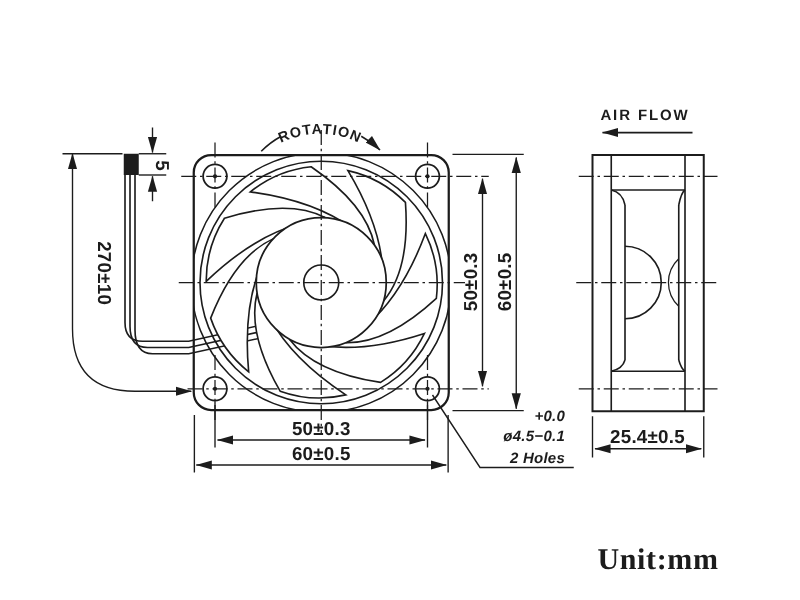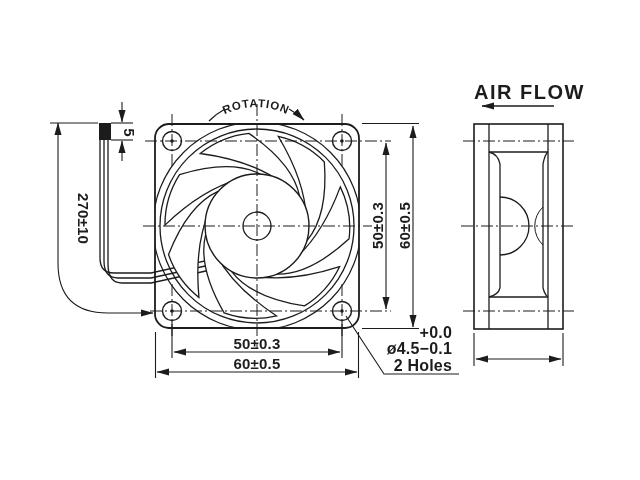--- a/index.html
+++ b/index.html
@@ -15,23 +15,23 @@
     position:absolute;
     color:#1c1c1c;
     font:700 15px "Liberation Sans",sans-serif;
     text-align:center;
     letter-spacing:.2px;
     white-space:nowrap;
     line-height:17px;
   }
   .rot90{transform:rotate(90deg);}
   .rotm90{transform:rotate(-90deg);}
-  .sz14{font-size:16px;line-height:16px;}
+  .sz14{font-size:12px;line-height:16px;font-style:italic;}
   .right{text-align:right;}
-  .airflow{font-size:20px;letter-spacing:1.5px;}
+  .airflow{font-size:12px;letter-spacing:1.5px;}
   .unit{
     font:700 24px "Liberation Serif",serif;
     letter-spacing:.5px;
   }
 </style>
 </head>
 <body>
 
 <div class="canvas">
 
@@ -174,15 +174,17 @@
   <div class="label" style="left:217px;top:335px;width:80px;">50±0.3</div>
 
   <div class="label" style="left:217px;top:355px;width:80px;">60±0.5</div>
 
   <div class="label sz14 right" style="left:378px;top:325px;width:74px;">+0.0</div>
 
   <div class="label sz14 right" style="left:378px;top:341px;width:74px;">ø4.5−0.1</div>
 
   <div class="label sz14 right" style="left:378px;top:358px;width:74px;">2 Holes</div>
 
+  <div class="label" style="left:468px;top:341px;width:100px;">25.4±0.5</div>
 
+  <div class="label unit" style="left:478px;top:435px;width:120px;text-align:left;">Unit:mm</div>
 
 </div>
 
 </body></html>

